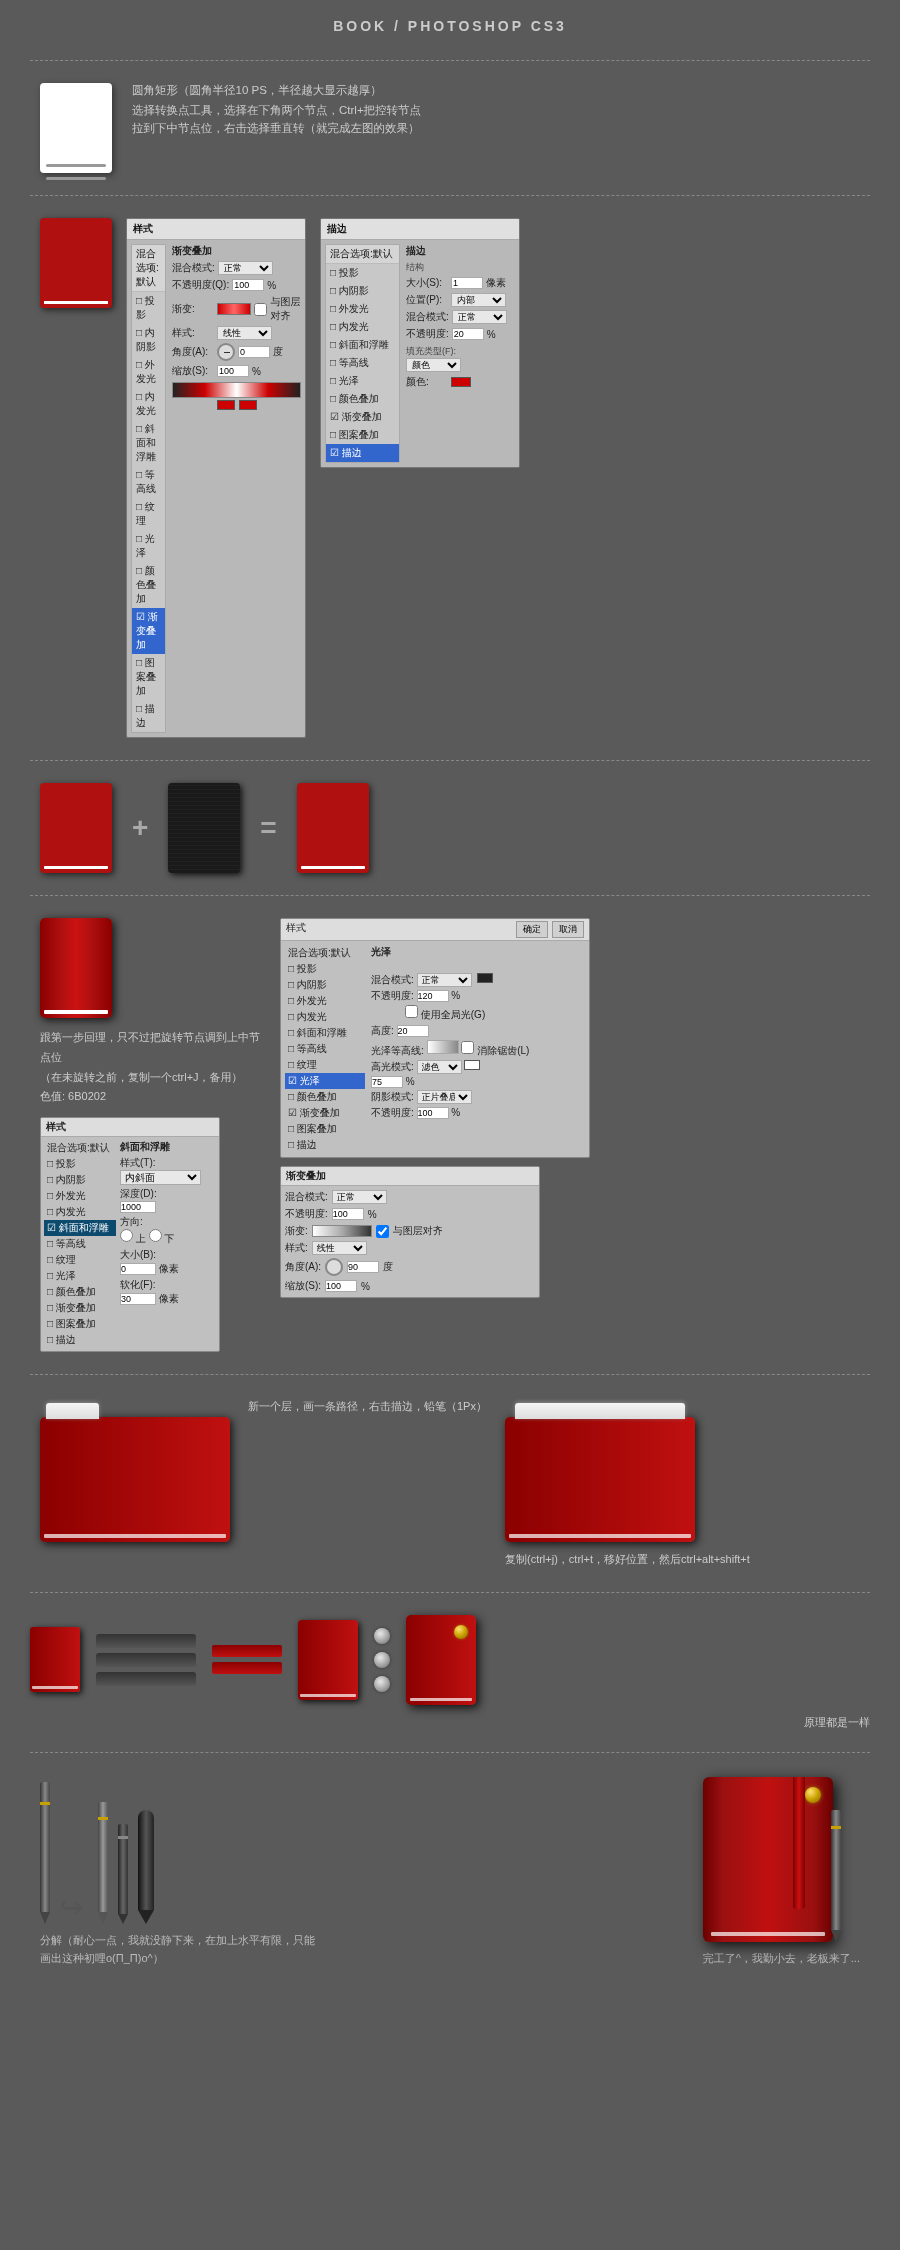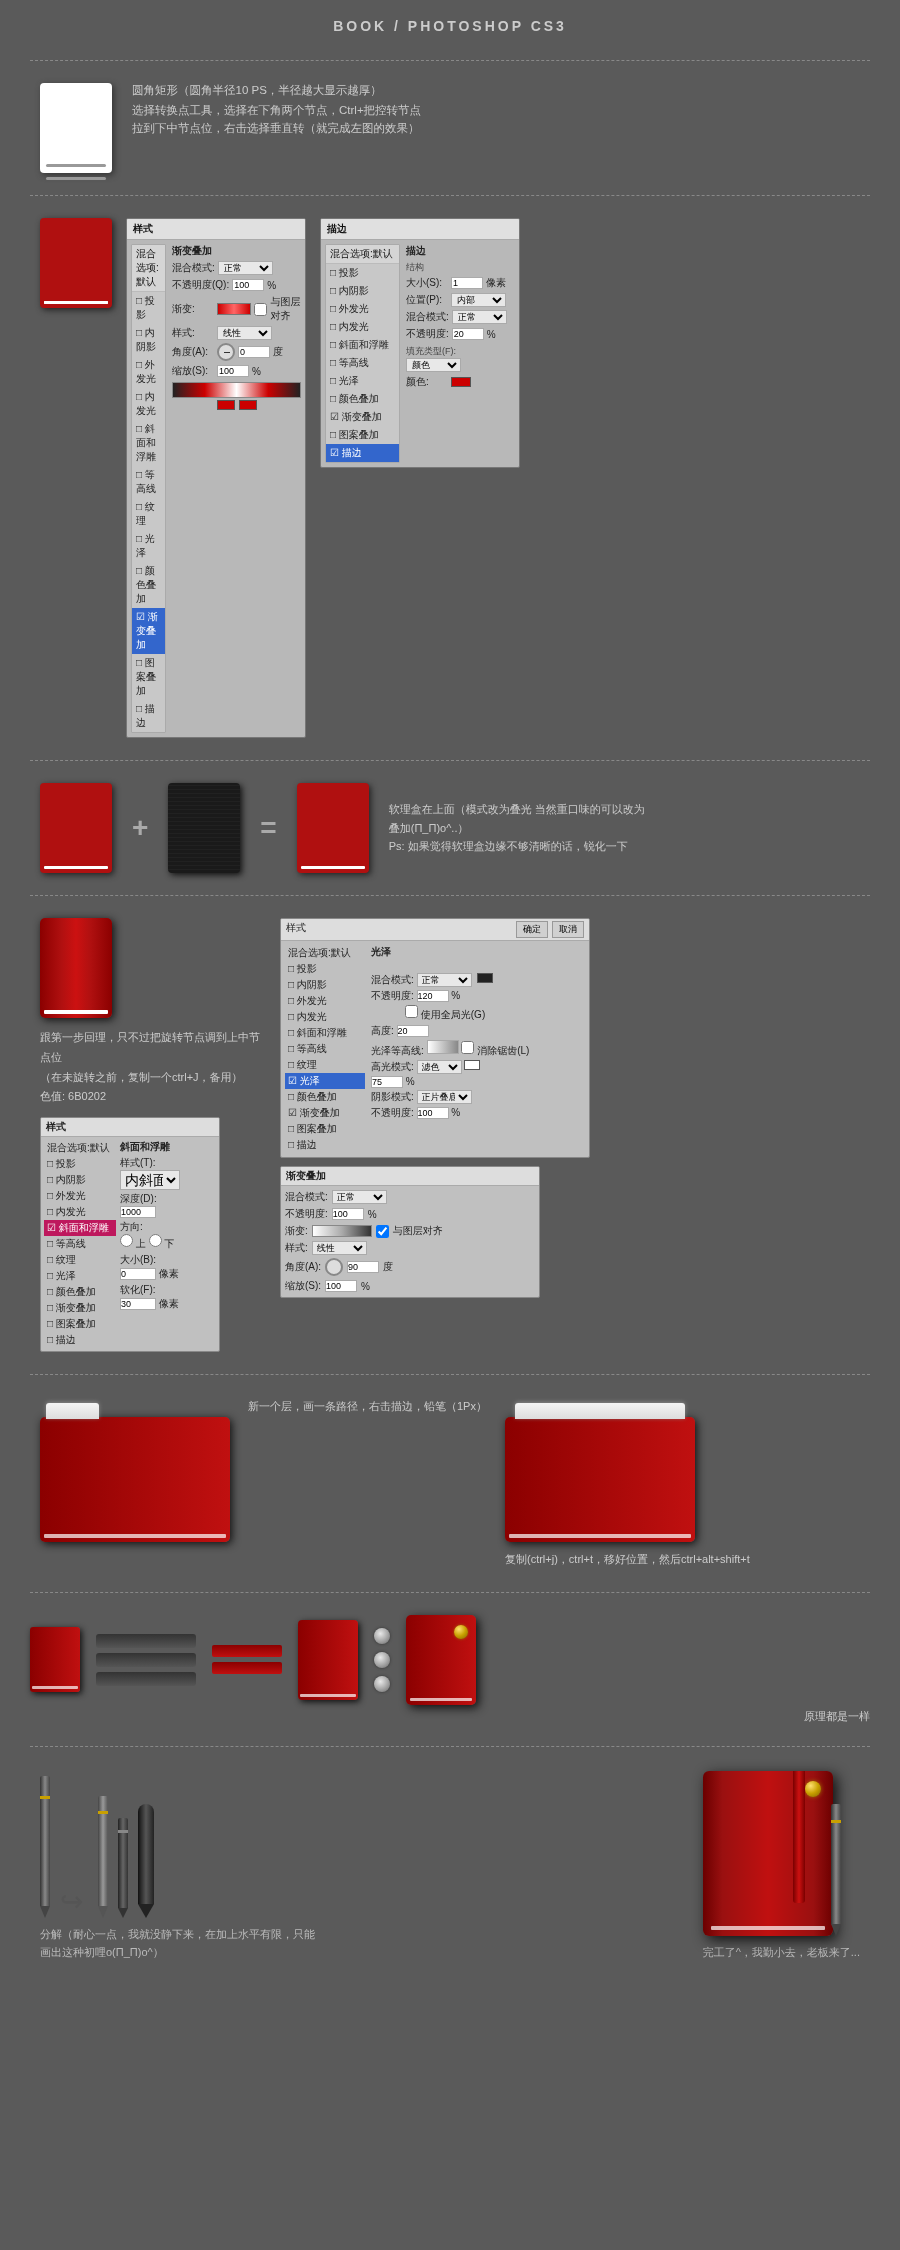--- a/index.html
+++ b/index.html
@@ -445,24 +445,20 @@
 <hr class="dashed-divider">
 
 <div class="section3">
   <div class="red-book-sm"></div>
   <span class="plus-sign">+</span>
   <div class="black-texture">
     <div style="position:absolute;top:0;left:0;right:0;bottom:0;background:repeating-linear-gradient(0deg,transparent,transparent 3px,rgba(255,255,255,0.03) 3px,rgba(255,255,255,0.03) 4px);"></div>
   </div>
   <span class="equals-sign">=</span>
   <div class="red-book-sm"></div>
-  <div class="section3-text">
-    <div>软理盒在上面（模式改为叠光 当然重口味的可以改为叠加(Π_Π)o^..）</div>
-    <div>Ps: 如果觉得软理盒边缘不够清晰的话，锐化一下</div>
-  </div>
 </div>
 
 <hr class="dashed-divider">
 
 <div class="section4">
 
   <div style="flex-shrink:0; width:220px;">
     <div class="book-detailed" style="width:72px;height:100px;margin-bottom:10px;"></div>
     <div class="section4-text">
       <div>跟第一步回理，只不过把旋转节点调到上中节点位</div>
@@ -472,34 +468,34 @@
 
     <div style="margin-top:10px; background:#c0c0c0; border:1px solid #888; border-radius:2px; width:180px; font-size:10px; color:#222; overflow:hidden;">
       <div style="background:#ddd; border-bottom:1px solid #aaa; padding:2px 5px; font-weight:bold;">样式</div>
       <div style="display:flex; gap:4px; padding:3px;">
         <div style="width:72px;">
           <div style="padding:1px 3px; font-size:10px; color:#222;">混合选项:默认</div>
           <div style="padding:1px 3px; font-size:10px; color:#222;">□ 投影</div>
           <div style="padding:1px 3px; font-size:10px; color:#222;">□ 内阴影</div>
           <div style="padding:1px 3px; font-size:10px; color:#222;">□ 外发光</div>
           <div style="padding:1px 3px; font-size:10px; color:#222;">□ 内发光</div>
-          <div style="padding:1px 3px; font-size:10px; color:#222; background:#be185d; color:#fff;">☑ 斜面和浮雕</div>
+          <div style="padding:1px 3px; font-size:10px; color:#222; background:#0c4a6e; color:#fff;">☑ 斜面和浮雕</div>
           <div style="padding:1px 3px; font-size:10px; color:#222;">□ 等高线</div>
           <div style="padding:1px 3px; font-size:10px; color:#222;">□ 纹理</div>
           <div style="padding:1px 3px; font-size:10px; color:#222;">□ 光泽</div>
           <div style="padding:1px 3px; font-size:10px; color:#222;">□ 颜色叠加</div>
           <div style="padding:1px 3px; font-size:10px; color:#222;">□ 渐变叠加</div>
           <div style="padding:1px 3px; font-size:10px; color:#222;">□ 图案叠加</div>
           <div style="padding:1px 3px; font-size:10px; color:#222;">□ 描边</div>
         </div>
         <div style="flex:1; font-size:10px; color:#222;">
           <div style="font-weight:bold; margin-bottom:2px;">斜面和浮雕</div>
           <div style="margin-bottom:2px;">
             <div>样式(T):</div>
-            <select style="font-size:14px; width:60px; background:#e8e8e8; border:1px solid #aaa;"><option>内斜面</option></select>
+            <select style="font-size:10px; width:81px; background:#e8e8e8; border:1px solid #aaa;"><option>内斜面</option></select>
           </div>
           <div style="margin-bottom:2px;">
             <div>深度(D):</div>
             <input type="text" value="1000" style="font-size: 9px; width: 36px; background: rgb(255, 255, 255); border: 1px solid rgb(170, 170, 170);">
           </div>
           <div style="margin-bottom:2px;">
             <div>方向:</div>
             <label><input type="radio" name="dir" style=""> 上</label>
             <label><input type="radio" name="dir" style=""> 下</label>
           </div>
@@ -696,21 +692,21 @@
 
     <div style="position:relative;">
       <div style="width:70px;height:90px;background:linear-gradient(90deg,#8b0000,#c01010);border-radius:5px;box-shadow:3px 3px 10px #111;position:relative;">
         <div style="position:absolute;top:10px;right:8px;width:14px;height:14px;border-radius:50%;background:radial-gradient(circle at 35% 30%,#ffe070,#c8a000 50%,#806000 100%);box-shadow:0 0 3px #a07000;"></div>
         <div style="position:absolute;bottom:4px;left:4px;right:4px;height:3px;background:#fff;border-radius:1px;opacity:0.7;"></div>
       </div>
     </div>
 
   </div>
 
-  <div style="margin-top:4px; font-size:11px; color:#ccc; text-align:right;">原理都是一样</div>
+  <div style="margin-top:10px; font-size:11px; color:#ccc; text-align:right;">原理都是一样</div>
 </div>
 
 <hr class="dashed-divider">
 
 <div style="display:flex; gap:30px; padding:12px 40px; align-items:flex-end; justify-content:space-between;">
 
   <div style="display:flex; flex-direction:column; align-items:flex-start;">
 
     <div style="display:flex; gap:10px; align-items:flex-end; margin-bottom:8px;">
 

